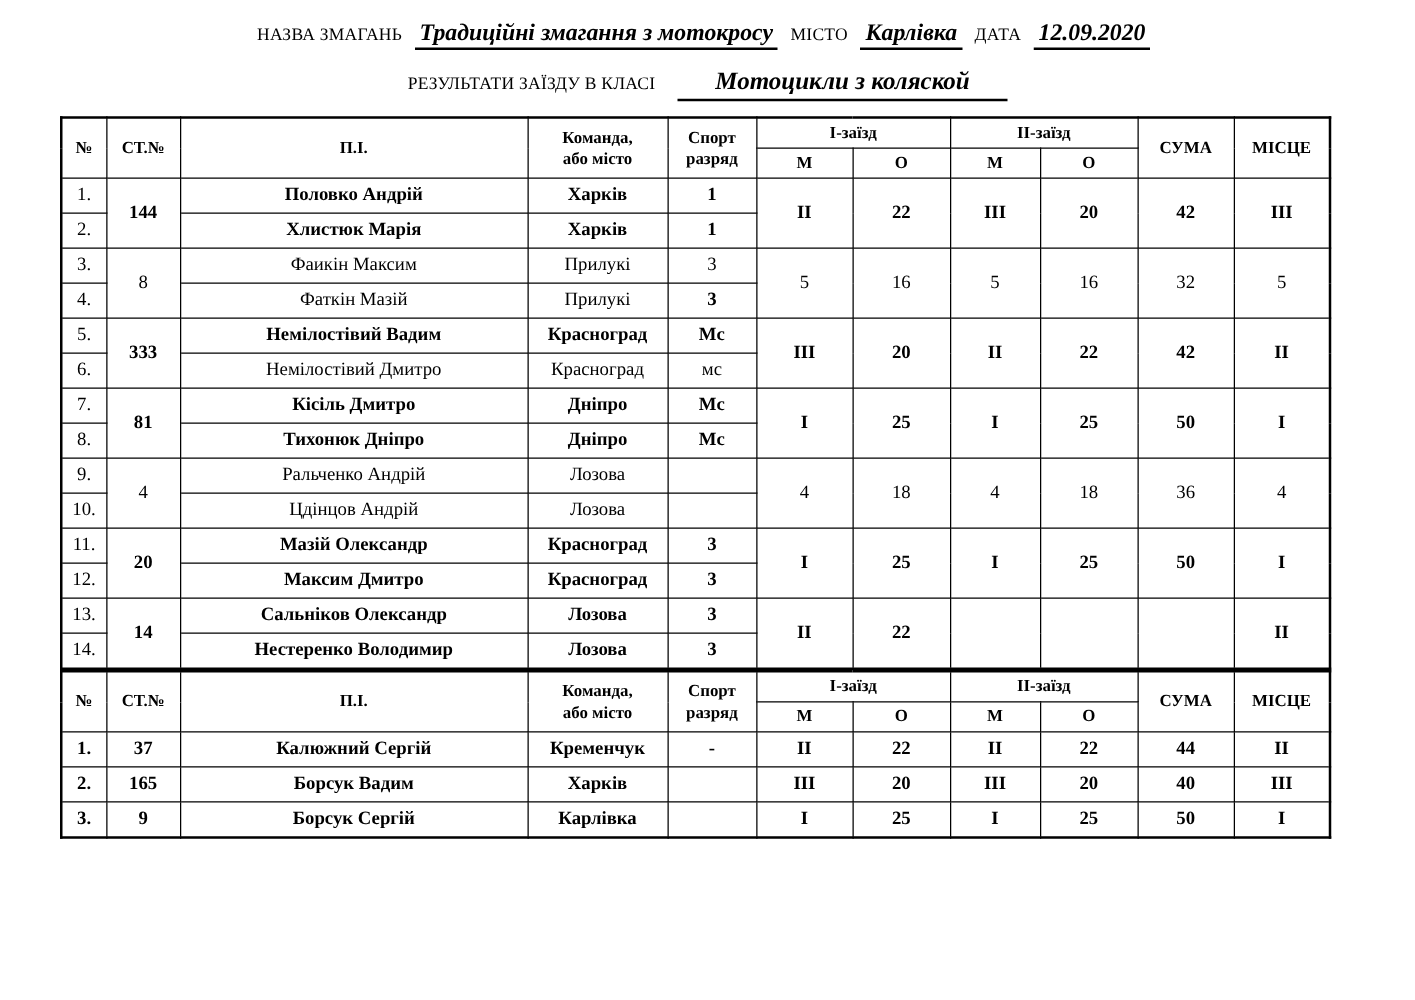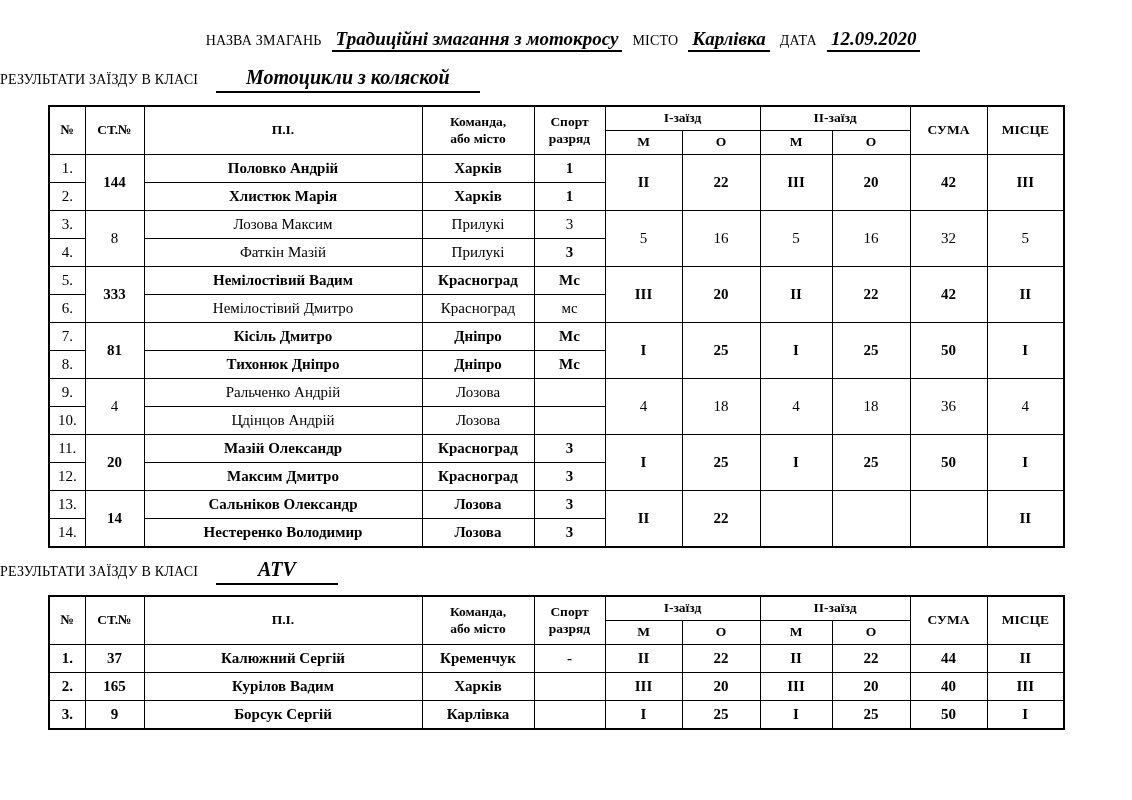--- a/index.html
+++ b/index.html
@@ -12,40 +12,40 @@
     height: 800px;
     font-family: "Liberation Serif", serif;
     color: #000000;
     overflow: hidden;
   }
   .page {
     position: relative;
     width: 1132px;
     height: 712px;
     background: #ffffff;
-    margin-top: 12px;
   }
   .title-line {
     padding-top: 16px;
     text-align: center;
     white-space: nowrap;
   }
   .title-line .lbl {
     font-size: 14px;
     letter-spacing: 0.2px;
   }
   .title-line .val {
     font-size: 19px;
     font-weight: bold;
     font-style: italic;
     border-bottom: 2px solid #000;
     padding: 0 4px 1px 4px;
     margin: 0 6px;
   }
   .class-line {
+    text-align: center;
     margin-top: 16px;
     margin-bottom: 12px;
     white-space: nowrap;
   }
   .class-line .lbl {
     font-size: 14px;
     letter-spacing: 0.2px;
   }
   .class-line .class-val {
     display: inline-block;
@@ -163,21 +163,21 @@
           </tr>
           <tr>
             <td class=" cell-no">2.</td>
             <td class="b">Хлистюк Марія</td>
             <td class="b">Харків</td>
             <td class="b">1</td>
           </tr>
           <tr>
             <td class=" cell-no">3.</td>
             <td rowspan="2">8</td>
-            <td>Лозова Максим</td>
+            <td>Фаикін Максим</td>
             <td>Прилукі</td>
             <td>3</td>
             <td rowspan="2">5</td>
             <td rowspan="2">16</td>
             <td rowspan="2">5</td>
             <td rowspan="2">16</td>
             <td rowspan="2">32</td>
             <td rowspan="2">5</td>
           </tr>
           <tr>
@@ -278,24 +278,20 @@
           <tr>
             <td class=" cell-no">14.</td>
             <td class="b">Нестеренко Володимир</td>
             <td class="b">Лозова</td>
             <td class="b">3</td>
           </tr>
         </tbody>
       </table>
     </div>
 
-  <div class="class-line second">
-    <span class="lbl">РЕЗУЛЬТАТИ ЗАЇЗДУ В КЛАСІ</span>
-    <span class="class-val">ATV</span>
-  </div>
 
   <div id="table-mount-1">
       <table class="results-table">
         <colgroup>
           <col style="width: 36px;">
           <col style="width: 59px;">
           <col style="width: 278px;">
           <col style="width: 112px;">
           <col style="width: 71px;">
           <col style="width: 77px;">
@@ -336,21 +332,21 @@
             <td class="b" rowspan="1">II</td>
             <td class="b" rowspan="1">22</td>
             <td class="b" rowspan="1">II</td>
             <td class="b" rowspan="1">22</td>
             <td class="b" rowspan="1">44</td>
             <td class="b" rowspan="1">II</td>
           </tr>
           <tr>
             <td class="b cell-no">2.</td>
             <td class="b" rowspan="1">165</td>
-            <td class="b">Курілов Вадим</td>
+            <td class="b">Борсук Вадим</td>
             <td class="b">Харків</td>
             <td class="b"></td>
             <td class="b" rowspan="1">III</td>
             <td class="b" rowspan="1">20</td>
             <td class="b" rowspan="1">III</td>
             <td class="b" rowspan="1">20</td>
             <td class="b" rowspan="1">40</td>
             <td class="b" rowspan="1">III</td>
           </tr>
           <tr>

